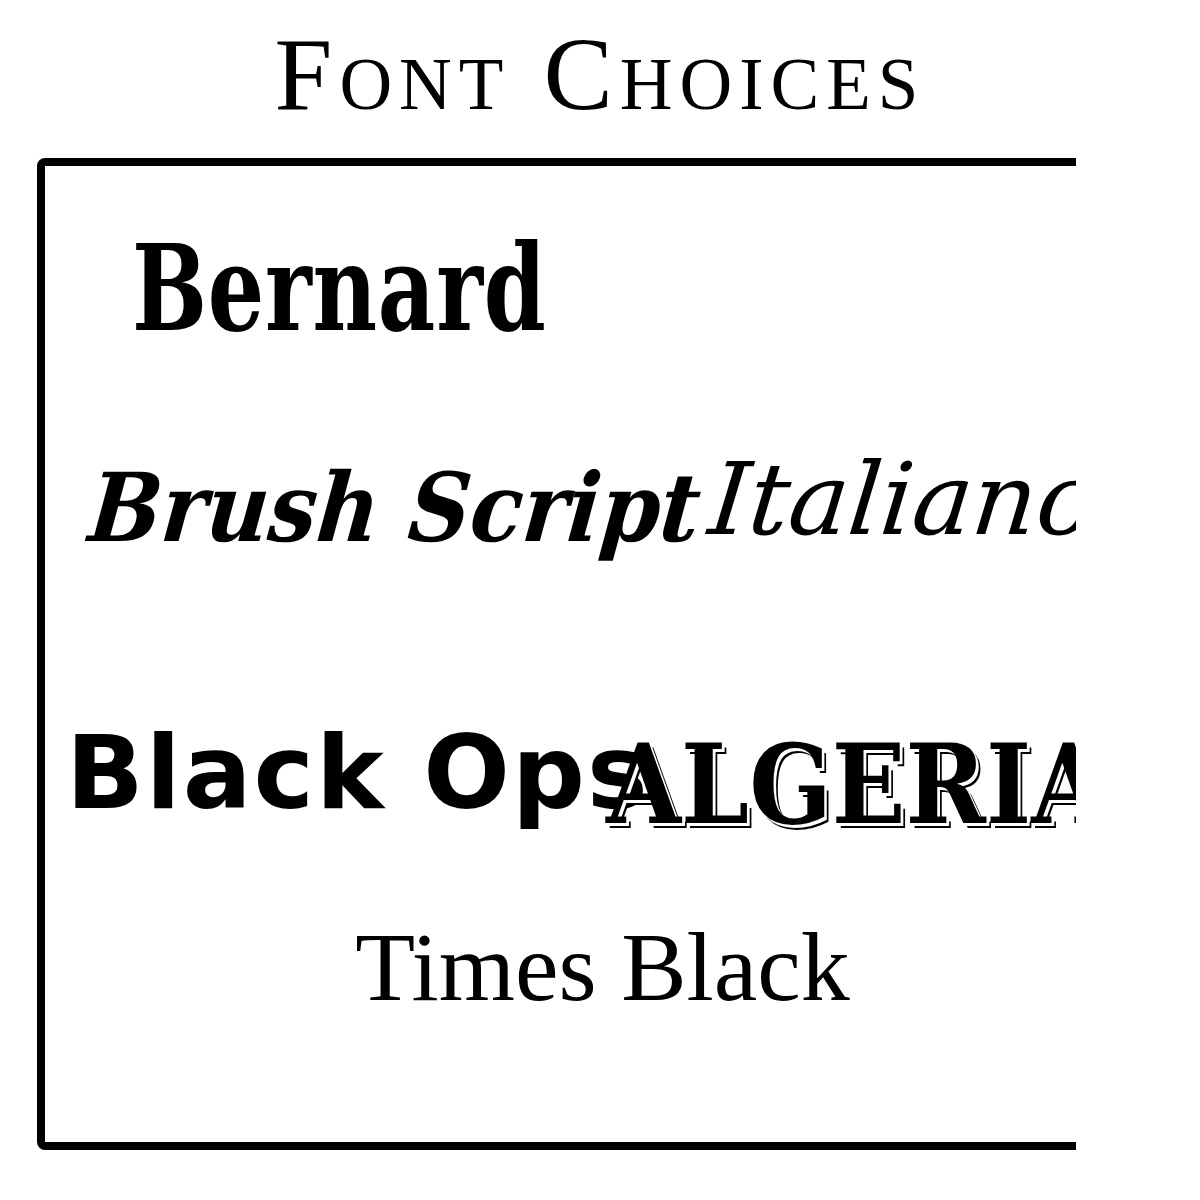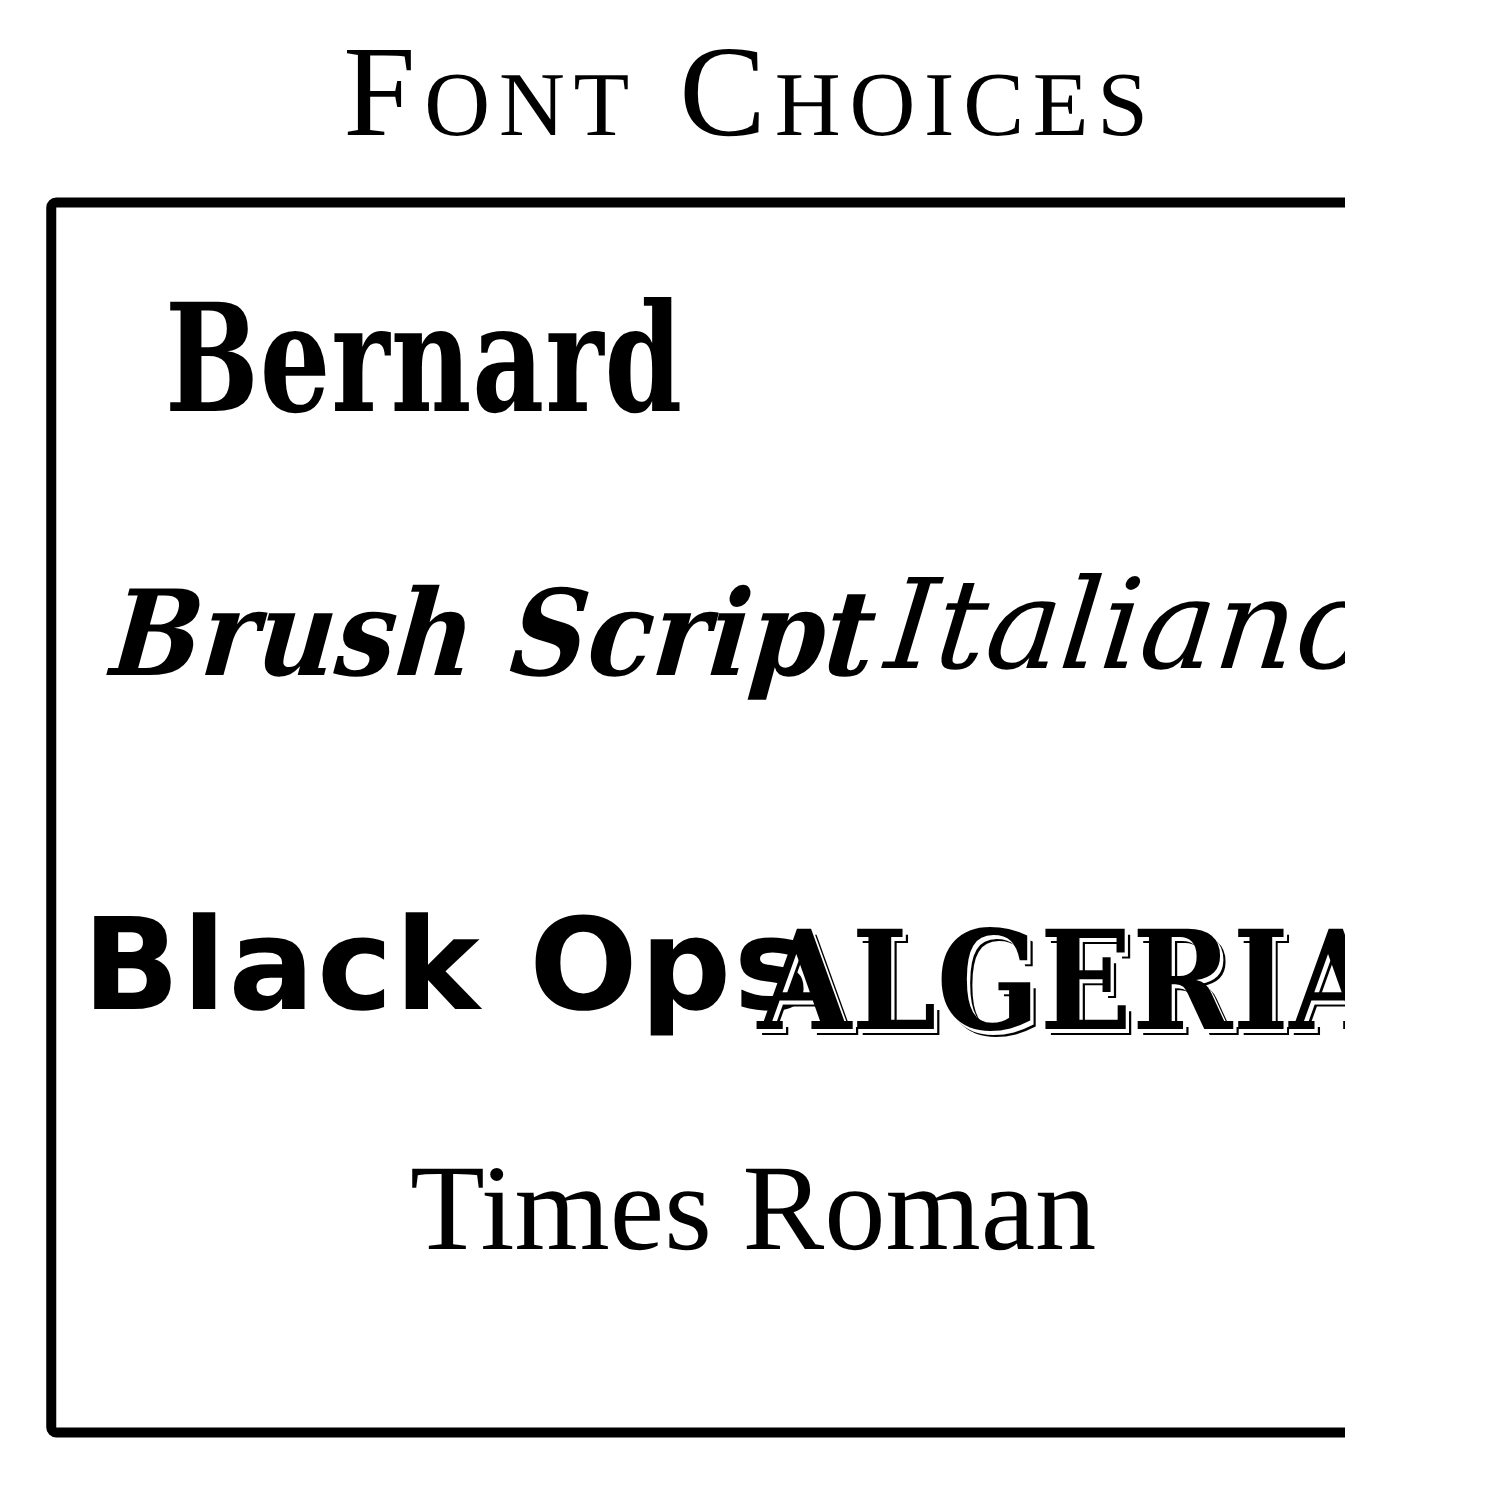--- a/index.html
+++ b/index.html
@@ -155,14 +155,14 @@
 
     
 
   </div>
 
 <div class="sample bernard" style="position: absolute;">Bernard</div>
     <div class="sample brush-script" style="position: absolute;">Brush Script</div>
     <div class="sample italiano" style="position: absolute;">Italiano</div>
     <div class="sample black-ops" style="position: absolute;">Black Ops</div>
     <div class="sample algerian" style="position: absolute;">ALGERIAN</div>
-    <div class="sample times-roman" style="position: absolute;">Times Roman</div>
+    <div class="sample times-roman" style="position: absolute;">Times Black</div>
   </div>
 
 </body></html>

